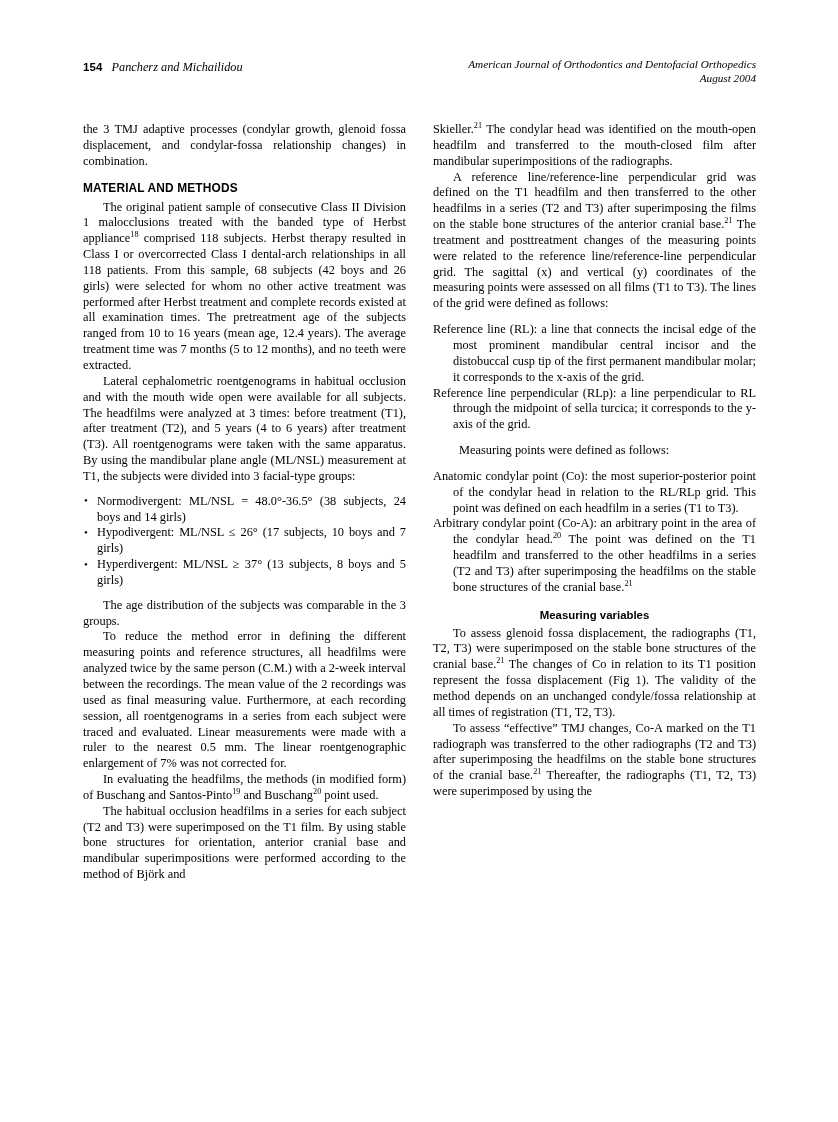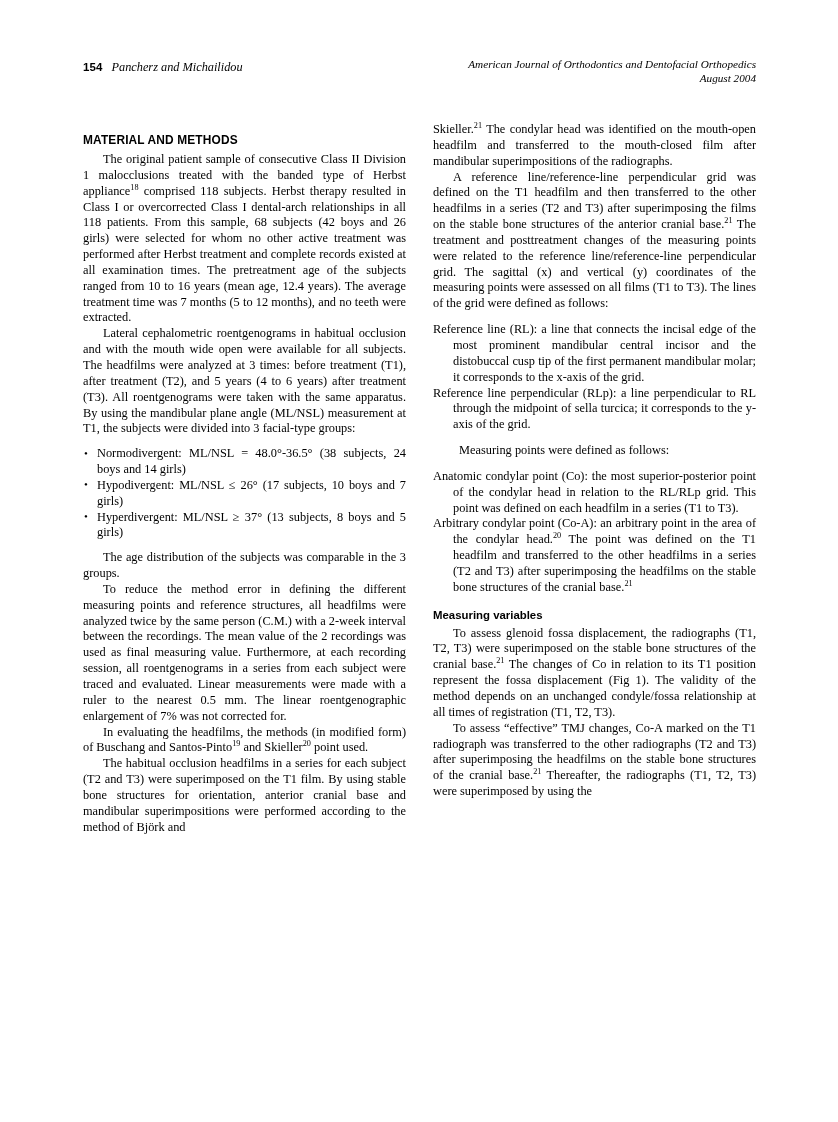--- a/index.html
+++ b/index.html
@@ -97,21 +97,21 @@
     line-height: 14px;
     text-align: left;
   }
   h3.sub-head {
     margin: 0;
     padding: 12px 0 4px 0;
     font-family: "Liberation Sans", "DejaVu Sans", sans-serif;
     font-weight: bold;
     font-size: 11.4px;
     line-height: 14px;
-    text-align: left;
+    text-align: center;
   }
 
   
   .bullet-list { margin: 9px 0 0 0; }
   .bullet {
     position: relative;
     padding-left: 14px;
     margin-bottom: 0px;
   }
   .bullet::before {
@@ -151,39 +151,40 @@
     <div class="rh-right">
       <div>American Journal of Orthodontics and Dentofacial Orthopedics</div>
       <div>August 2004</div>
     </div>
   </div>
 
   <div class="columns">
 
     <div class="col col-left">
 
+      <p class="noindent">the 3 TMJ adaptive processes (condylar growth, glenoid fossa displacement, and condylar-fossa relationship changes) in combination.</p>
 
       <h2 class="section-head">MATERIAL AND METHODS</h2>
 
       <p class="indent"><span>The original patient sample of consecutive Class II Division 1 malocclusions treated with the banded type of Herbst appliance</span><sup>18</sup><span> comprised 118 subjects. Herbst therapy resulted in Class I or overcorrected Class I dental-arch relationships in all 118 patients. From this sample, 68 subjects (42 boys and 26 girls) were selected for whom no other active treatment was performed after Herbst treatment and complete records existed at all examination times. The pretreatment age of the subjects ranged from 10 to 16 years (mean age, 12.4 years). The average treatment time was 7 months (5 to 12 months), and no teeth were extracted.</span></p>
 
       <p class="indent">Lateral cephalometric roentgenograms in habitual occlusion and with the mouth wide open were available for all subjects. The headfilms were analyzed at 3 times: before treatment (T1), after treatment (T2), and 5 years (4 to 6 years) after treatment (T3). All roentgenograms were taken with the same apparatus. By using the mandibular plane angle (ML/NSL) measurement at T1, the subjects were divided into 3 facial-type groups:</p>
 
       <div class="bullet-list">
         <div class="bullet">Normodivergent: ML/NSL = 48.0°-36.5° (38 subjects, 24 boys and 14 girls)</div>
         <div class="bullet">Hypodivergent: ML/NSL ≤ 26° (17 subjects, 10 boys and 7 girls)</div>
         <div class="bullet">Hyperdivergent: ML/NSL ≥ 37° (13 subjects, 8 boys and 5 girls)</div>
       </div>
       <div class="gap-after-list"></div>
 
       <p class="indent">The age distribution of the subjects was comparable in the 3 groups.</p>
 
       <p class="indent">To reduce the method error in defining the different measuring points and reference structures, all headfilms were analyzed twice by the same person (C.M.) with a 2-week interval between the recordings. The mean value of the 2 recordings was used as final measuring value. Furthermore, at each recording session, all roentgenograms in a series from each subject were traced and evaluated. Linear measurements were made with a ruler to the nearest 0.5 mm. The linear roentgenographic enlargement of 7% was not corrected for.</p>
 
-      <p class="indent"><span>In evaluating the headfilms, the methods (in modified form) of Buschang and Santos-Pinto</span><sup>19</sup><span> and Skieller</span><sup>20</sup><span> point used.</span></p>
+      <p class="indent"><span>In evaluating the headfilms, the methods (in modified form) of Buschang and Santos-Pinto</span><sup>19</sup><span> and Buschang</span><sup>20</sup><span> point used.</span></p>
 
       <p class="indent">The habitual occlusion headfilms in a series for each subject (T2 and T3) were superimposed on the T1 film. By using stable bone structures for orientation, anterior cranial base and mandibular superimpositions were performed according to the method of Björk and</p>
     </div>
 
     <div class="col col-right">
 
       <p class="noindent"><span>Skieller.</span><sup>21</sup><span> The condylar head was identified on the mouth-open headfilm and transferred to the mouth-closed film after mandibular superimpositions of the radiographs.</span></p>
 
       <p class="indent"><span>A reference line/reference-line perpendicular grid was defined on the T1 headfilm and then transferred to the other headfilms in a series (T2 and T3) after superimposing the films on the stable bone structures of the anterior cranial base.</span><sup>21</sup><span> The treatment and posttreatment changes of the measuring points were related to the reference line/reference-line perpendicular grid. The sagittal (x) and vertical (y) coordinates of the measuring points were assessed on all films (T1 to T3). The lines of the grid were defined as follows:</span></p>
 

